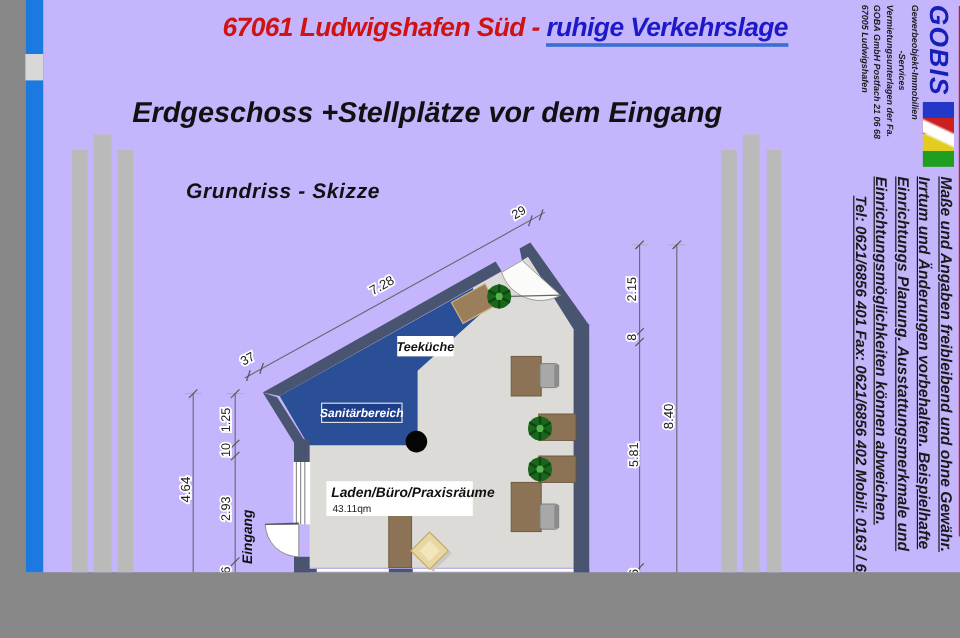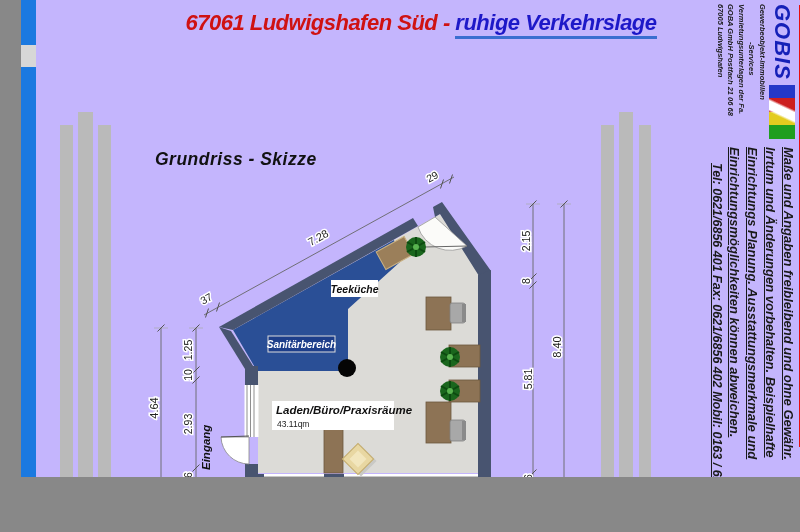--- a/index.html
+++ b/index.html
@@ -58,20 +58,21 @@
   <div class="abs" id="bar-red"></div>
 
   <div class="abs pillar" style="left:39px;top:125px;width:13px;height:404px"></div>
   <div class="abs pillar" style="left:57px;top:112px;width:15px;height:417px"></div>
   <div class="abs pillar" style="left:77px;top:125px;width:13px;height:404px"></div>
   <div class="abs pillar" style="left:580px;top:125px;width:13px;height:404px"></div>
   <div class="abs pillar" style="left:598px;top:112px;width:14px;height:417px"></div>
   <div class="abs pillar" style="left:618px;top:125px;width:12px;height:404px"></div>
 
   <div class="abs" id="headline"><span class="red">67061 Ludwigshafen Süd - </span><span class="blue">ruhige Verkehrslage</span></div>
+  <div class="abs" id="subtitle2">Erdgeschoss +Stellplätze vor dem Eingang</div>
 
   <div class="abs rot90" id="branding">
     <div class="logo-line">
       <span class="logo-word">GOBIS</span>
       <span class="logo-flag"></span>
     </div>
     <div class="small">Gewerbeobjekt-Immobilien</div>
     <div class="small centered">-Services</div>
     <div class="small">Vermietungsunterlagen der Fa.</div>
     <div class="small">GOBA GmbH Postfach 21 06 68</div>

